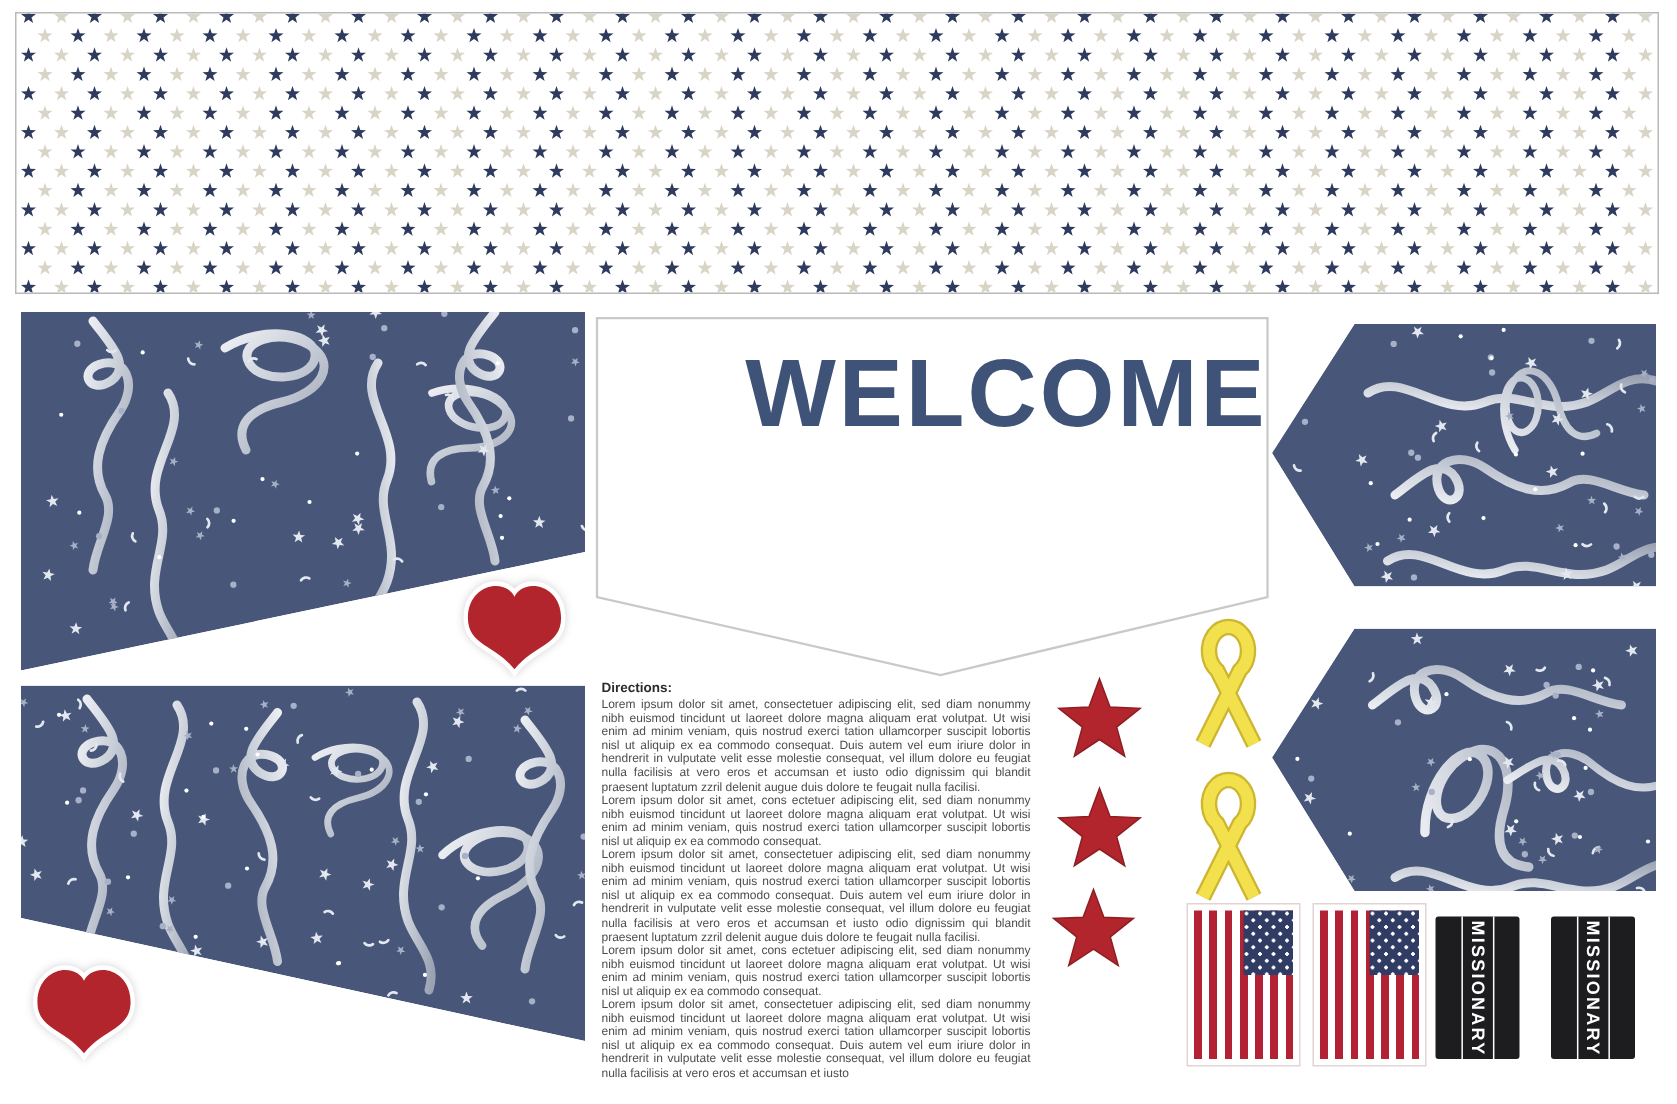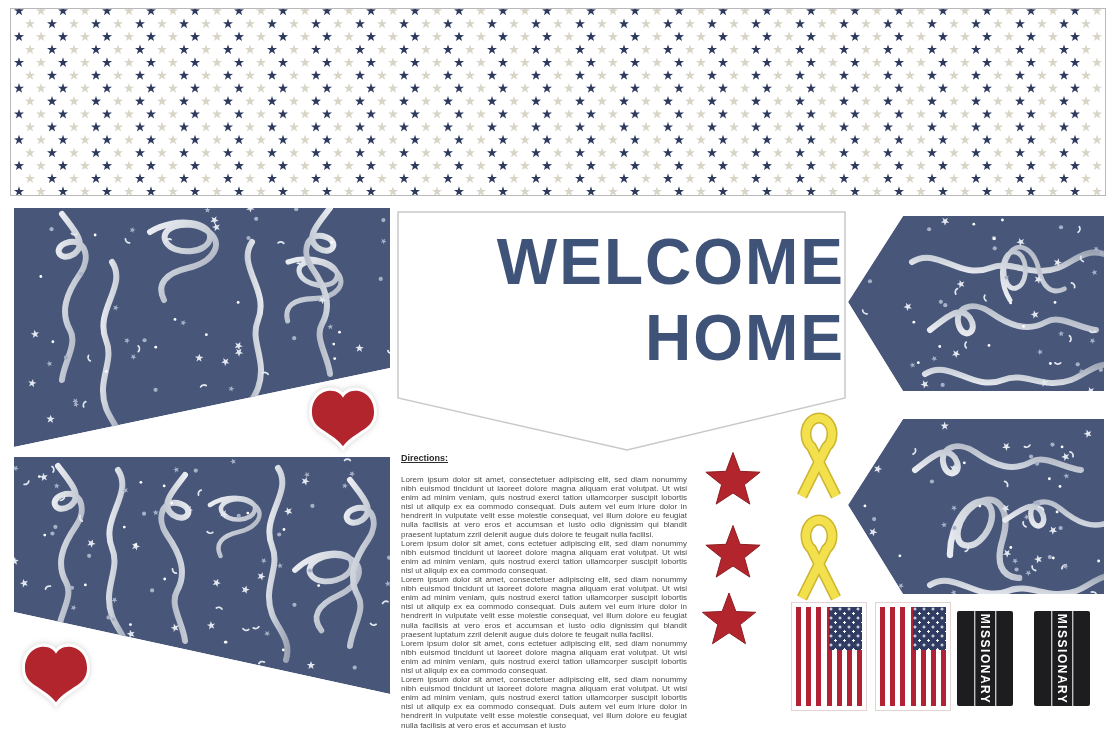--- a/index.html
+++ b/index.html
@@ -5,21 +5,21 @@
   html,body{margin:0;padding:0;background:#ffffff;}
   .canvas{position:relative;width:1118px;height:736px;background:#ffffff;overflow:hidden;
           font-family:"Liberation Sans", sans-serif;}
   .star-strip{position:absolute;left:10px;top:8px;width:1094px;height:186px;
               border:1px solid #b9b9b9;background:#ffffff;overflow:hidden;}
   #decor{position:absolute;left:0;top:0;}
   .welcome-text{position:absolute;left:398px;top:224px;width:447px;text-align:right;
                 color:#3f5378;font-weight:bold;letter-spacing:2px;line-height:76px;
                 font-size:64px;pointer-events:none;}
   .directions{position:absolute;left:401px;top:453px;width:286px;color:#4d4d4d;}
-  .dir-title{font-size:9px;font-weight:bold;color:#2b2b2b;margin:0 0 12px 0;text-decoration:underline;}
+  .dir-title{font-size:9px;font-weight:bold;color:#2b2b2b;margin:0 0 2px 0;}
   .directions p{font-size:8px;line-height:9.1px;margin:0;text-align:justify;}
   .flag{position:absolute;width:66px;height:99px;background:#fff;border:1px solid #e3d4d4;
         padding:4px;}
   .flag-inner{position:relative;width:100%;height:100%;
         background:repeating-linear-gradient(90deg,#b22234 0 5.1px,#ffffff 5.1px 10.2px);}
   .flag-canton{position:absolute;right:0;top:0;width:33px;height:43px;background:#303c63;
         background-image:radial-gradient(#fff 1.2px,rgba(0,0,0,0) 1.3px),
                          radial-gradient(#fff 1.2px,rgba(0,0,0,0) 1.3px);
         background-size:9px 9px,9px 9px;background-position:2px 2px,6.5px 6.5px;}
   .tag{position:absolute;width:56px;height:95px;background:#1d1d1f;border-radius:2px;
@@ -1097,21 +1097,20 @@
         <path d="M -17 34 L 7.5 -15 A 13 16 0 1 0 -7.5 -15 L 17 34" transform="translate(819,462)" fill="none" stroke="#f2e14c" stroke-width="8"></path>
       </g>
     <g id="ribbon2">
         <path d="M -17 34 L 7.5 -15 A 13 16 0 1 0 -7.5 -15 L 17 34" transform="translate(819,564)" fill="none" stroke="#cdb52f" stroke-width="11"></path>
         <path d="M -17 34 L 7.5 -15 A 13 16 0 1 0 -7.5 -15 L 17 34" transform="translate(819,564)" fill="none" stroke="#f2e14c" stroke-width="8"></path>
       </g>
   </svg>
 
   <div class="welcome-text">
     <div>WELCOME</div>
-    <div>HOME</div>
   </div>
 
   <div class="directions">
     <div class="dir-title">Directions:</div>
     <p>Lorem ipsum dolor sit amet, consectetuer adipiscing elit, sed diam nonummy nibh euismod tincidunt ut laoreet dolore magna aliquam erat volutpat. Ut wisi enim ad minim veniam, quis nostrud exerci tation ullamcorper suscipit lobortis nisl ut aliquip ex ea commodo consequat. Duis autem vel eum iriure dolor in hendrerit in vulputate velit esse molestie consequat, vel illum dolore eu feugiat nulla facilisis at vero eros et accumsan et iusto odio dignissim qui blandit praesent luptatum zzril delenit augue duis dolore te feugait nulla facilisi.</p>
     <p>Lorem ipsum dolor sit amet, cons ectetuer adipiscing elit, sed diam nonummy nibh euismod tincidunt ut laoreet dolore magna aliquam erat volutpat. Ut wisi enim ad minim veniam, quis nostrud exerci tation ullamcorper suscipit lobortis nisl ut aliquip ex ea commodo consequat.</p>
     <p>Lorem ipsum dolor sit amet, consectetuer adipiscing elit, sed diam nonummy nibh euismod tincidunt ut laoreet dolore magna aliquam erat volutpat. Ut wisi enim ad minim veniam, quis nostrud exerci tation ullamcorper suscipit lobortis nisl ut aliquip ex ea commodo consequat. Duis autem vel eum iriure dolor in hendrerit in vulputate velit esse molestie consequat, vel illum dolore eu feugiat nulla facilisis at vero eros et accumsan et iusto odio dignissim qui blandit praesent luptatum zzril delenit augue duis dolore te feugait nulla facilisi.</p>
     <p>Lorem ipsum dolor sit amet, cons ectetuer adipiscing elit, sed diam nonummy nibh euismod tincidunt ut laoreet dolore magna aliquam erat volutpat. Ut wisi enim ad minim veniam, quis nostrud exerci tation ullamcorper suscipit lobortis nisl ut aliquip ex ea commodo consequat.</p>
     <p>Lorem ipsum dolor sit amet, consectetuer adipiscing elit, sed diam nonummy nibh euismod tincidunt ut laoreet dolore magna aliquam erat volutpat. Ut wisi enim ad minim veniam, quis nostrud exerci tation ullamcorper suscipit lobortis nisl ut aliquip ex ea commodo consequat. Duis autem vel eum iriure dolor in hendrerit in vulputate velit esse molestie consequat, vel illum dolore eu feugiat nulla facilisis at vero eros et accumsan et iusto</p>
   </div>

